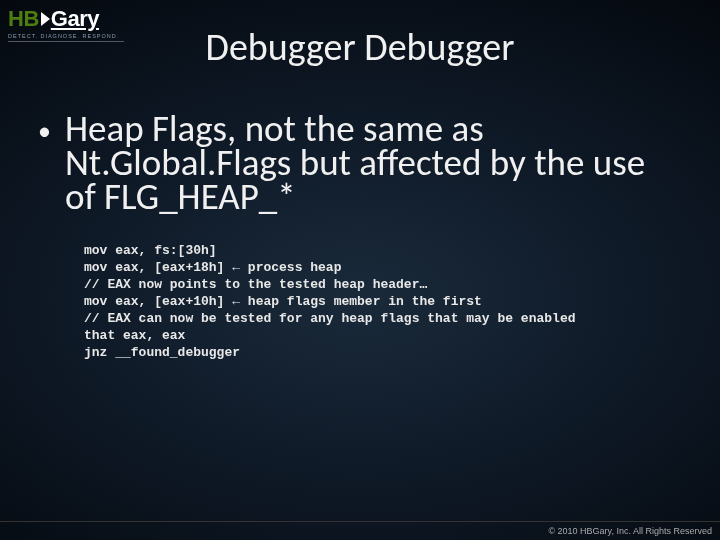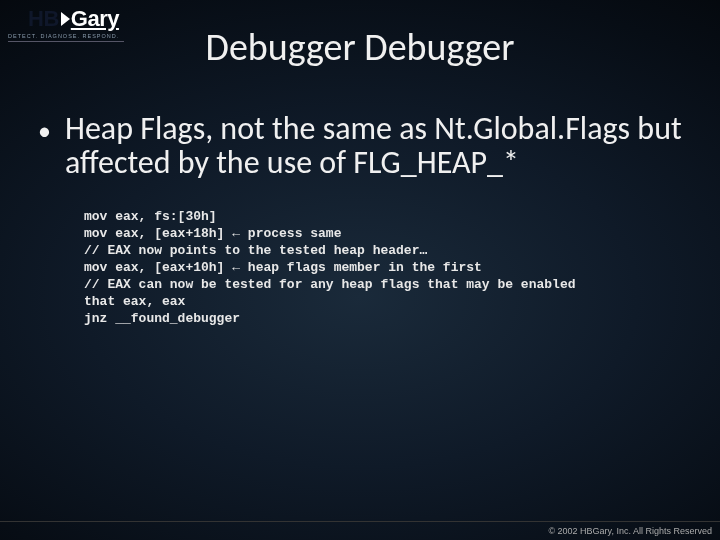--- a/index.html
+++ b/index.html
@@ -20,21 +20,21 @@
   }
   .logo-main {
     font-family: Arial, sans-serif;
     font-size: 22px;
     font-weight: 900;
     color: #fff;
     letter-spacing: -0.5px;
     display: flex;
     align-items: center;
   }
-  .logo-hb { color: #0f172a; margin-left: 20px; }
+  .logo-hb { color: #4d7c0f; }
   .logo-tri {
     display: inline-block;
     width: 0; height: 0;
     border-top: 7px solid transparent;
     border-bottom: 7px solid transparent;
     border-left: 9px solid #fff;
     margin: 0 1px 0 2px;
   }
   .logo-gary { color: #fff; text-decoration: underline; }
   .logo-sub {
@@ -63,21 +63,21 @@
     margin: 42px 38px 0 38px;
   }
   .bullet-dot {
     color: #f0f0f0;
     font-size: 26px;
     line-height: 34px;
     margin-right: 14px;
     margin-top: 2px;
   }
   .bullet-text {
-    font-size: 32px;
+    font-size: 37px;
     line-height: 34px;
     color: #f0f0f0;
     font-weight: 400;
   }
   .code-block {
     margin: 28px 38px 0 84px;
     font-family: "Courier New", monospace;
     font-size: 13px;
     line-height: 17px;
     color: #e8e8e8;
@@ -114,21 +114,21 @@
 </div>
 
 <h1 class="title">Debugger Debugger</h1>
 
 <div class="bullet-row">
   <div class="bullet-dot">•</div>
   <div class="bullet-text">Heap Flags, not the same as Nt.Global.Flags but affected by the use of FLG_HEAP_*</div>
 </div>
 
 <div class="code-block"><span>mov eax, fs:[30h]</span>
-<span>mov eax, [eax+18h] ← process same</span>
+<span>mov eax, [eax+18h] ← process heap</span>
 <span>// EAX now points to the tested heap header…</span>
 <span>mov eax, [eax+10h] ← heap flags member in the first</span>
 <span>// EAX can now be tested for any heap flags that may be enabled</span>
 <span>that eax, eax</span>
 <span>jnz __found_debugger</span></div>
 
 <div class="footer-line"></div>
-<div class="footer">© 2002 HBGary, Inc. All Rights Reserved</div>
+<div class="footer">© 2010 HBGary, Inc. All Rights Reserved</div>
 
 </body></html>

